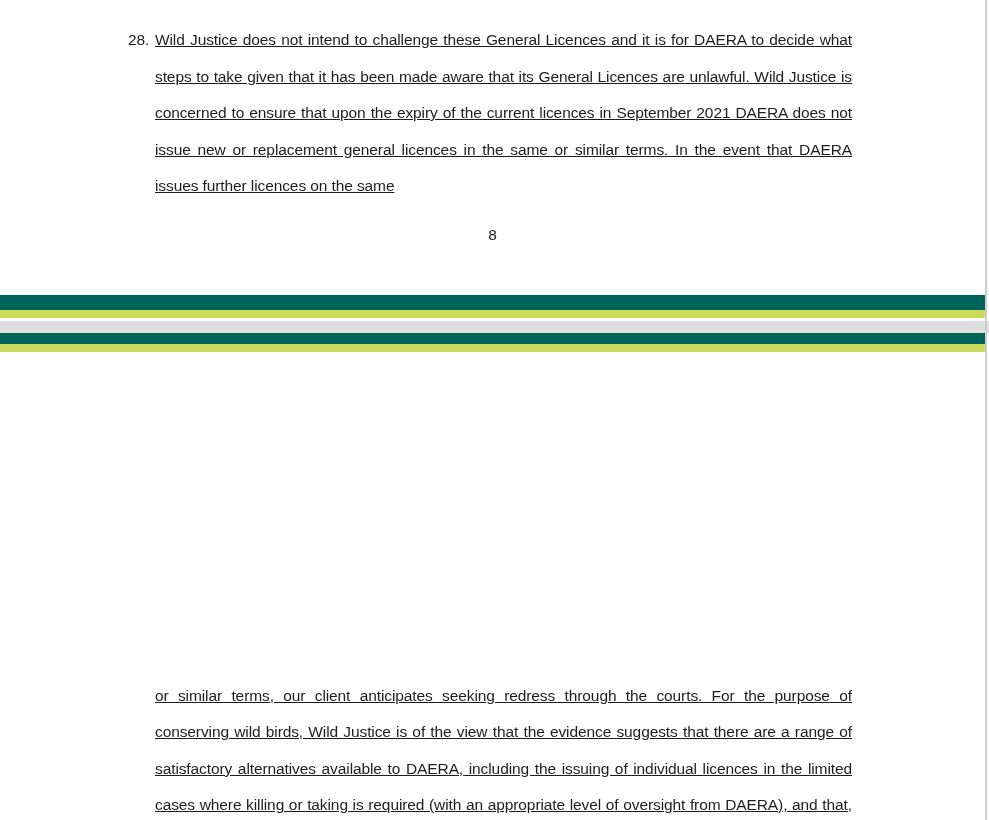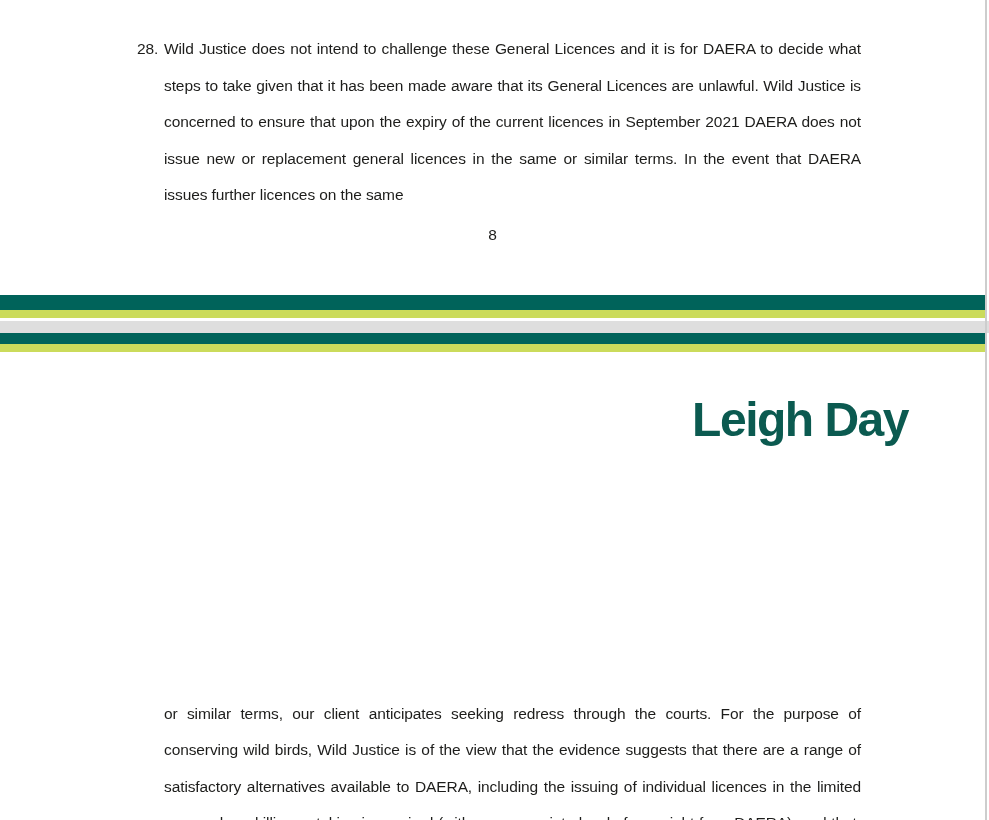--- a/index.html
+++ b/index.html
@@ -13,21 +13,21 @@
   }
   .textblock {
     position: absolute;
     left: 152px;
     width: 697px;
     font-size: 15.5px;
     line-height: 36.5px;
     letter-spacing: -0.1px;
     text-align: justify;
   }
-  .para { position: relative; margin: 12px; }
+  .para { position: relative; margin: 3px; text-decoration: underline; }
   .para-num {
     position: absolute;
     left: -27px;
     top: 0;
   }
   #para-28 { top: 19px; }
   #continuation { top: 489px; }
   #page-number {
     position: absolute;
     top: 217px;
@@ -78,19 +78,18 @@
   <div id="page-number">8</div>
 
   <div class="stripe" id="stripe-teal-footer"></div>
   <div class="stripe" id="stripe-lime-footer"></div>
   <div id="page-gap"></div>
   <div class="stripe" id="stripe-teal-header"></div>
   <div class="stripe" id="stripe-lime-header"></div>
 
   <div id="page-edge-line"></div>
 
-  <div id="logo">Leigh Day</div>
 
   <div class="textblock para" id="continuation">
     <span>or similar terms, our client anticipates seeking redress through the courts. For the purpose of conserving wild birds, Wild Justice is of the view that the evidence suggests that there are a range of satisfactory alternatives available to DAERA, including the issuing of individual licences in the limited cases where killing or taking is required (with an appropriate level of oversight from DAERA), and that, as such, DAERA would not be justified in issuing a replacement licence on similar terms to TPG/3/2020.</span>
   </div>
 
 </div>
 
 </body></html>

